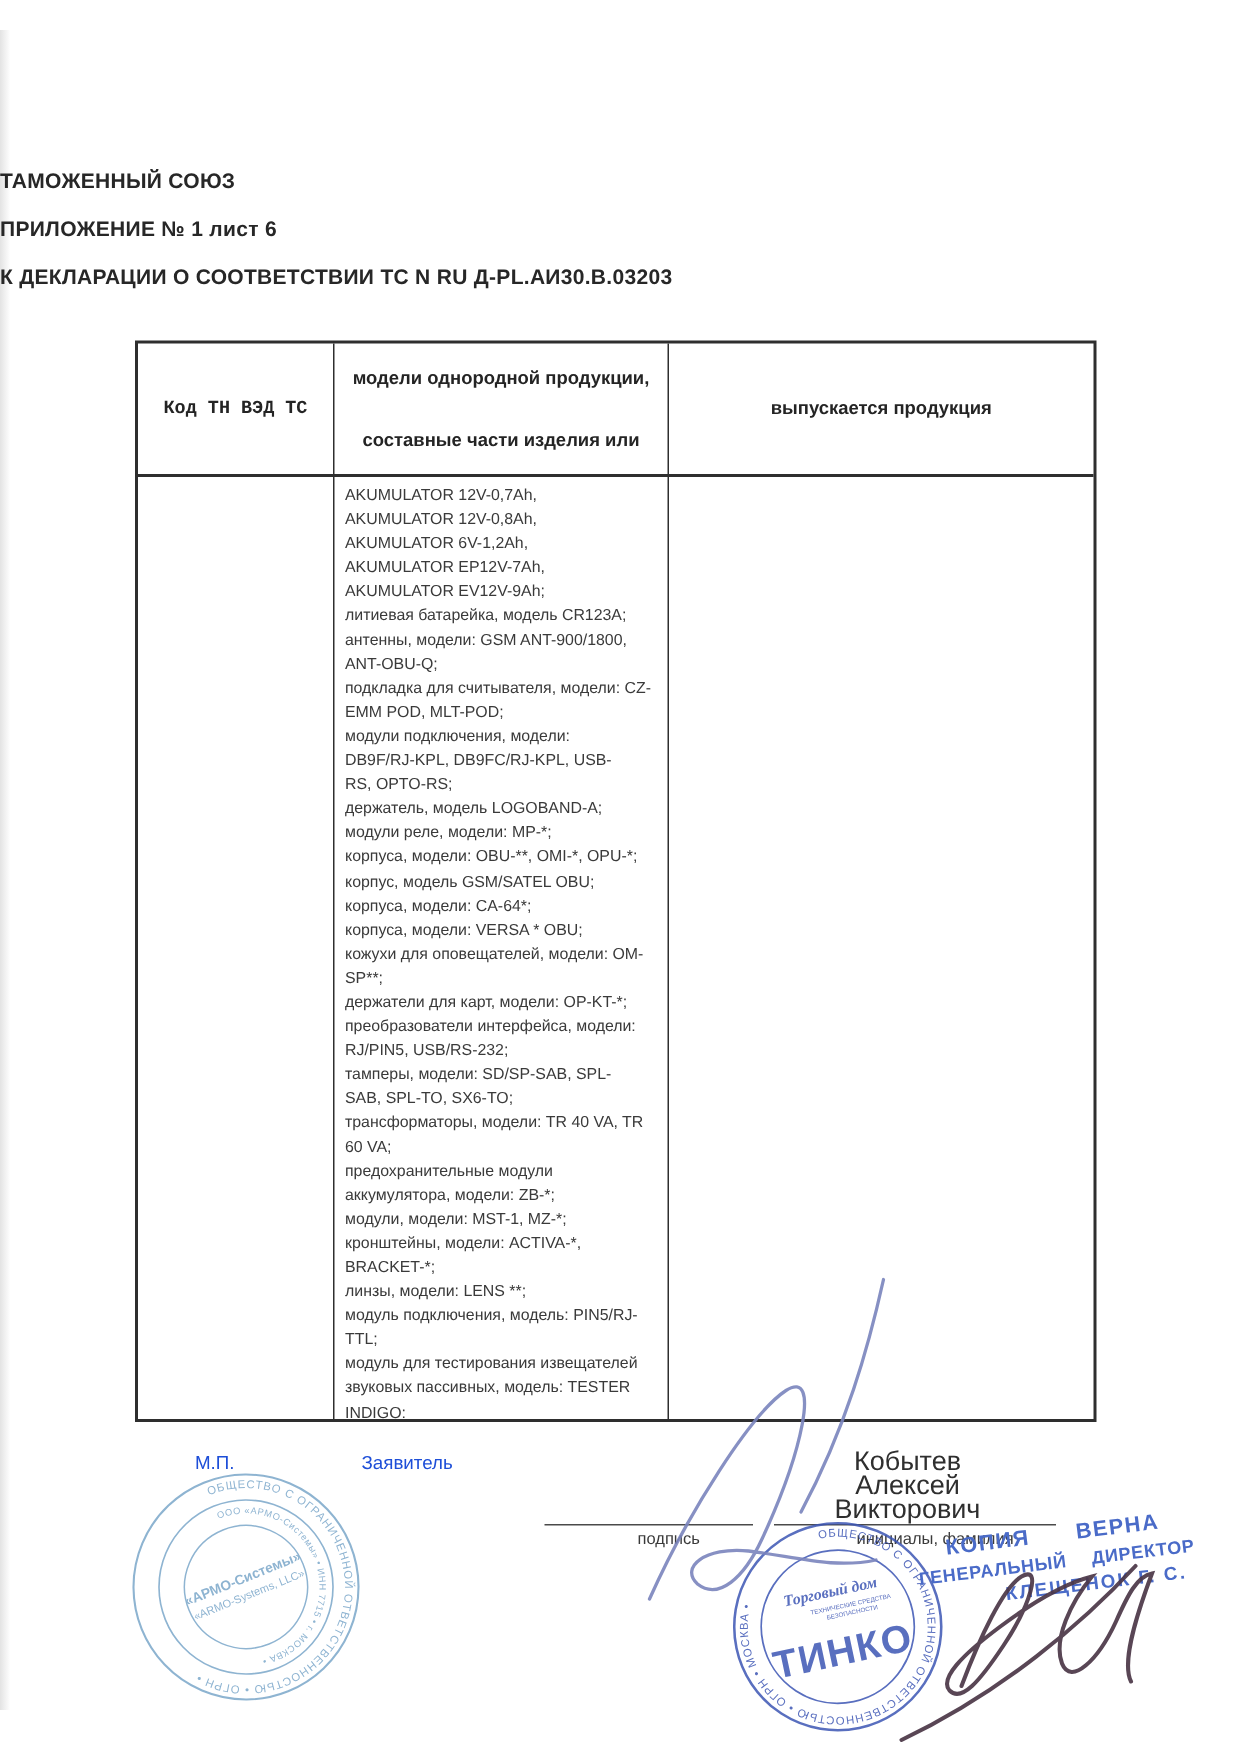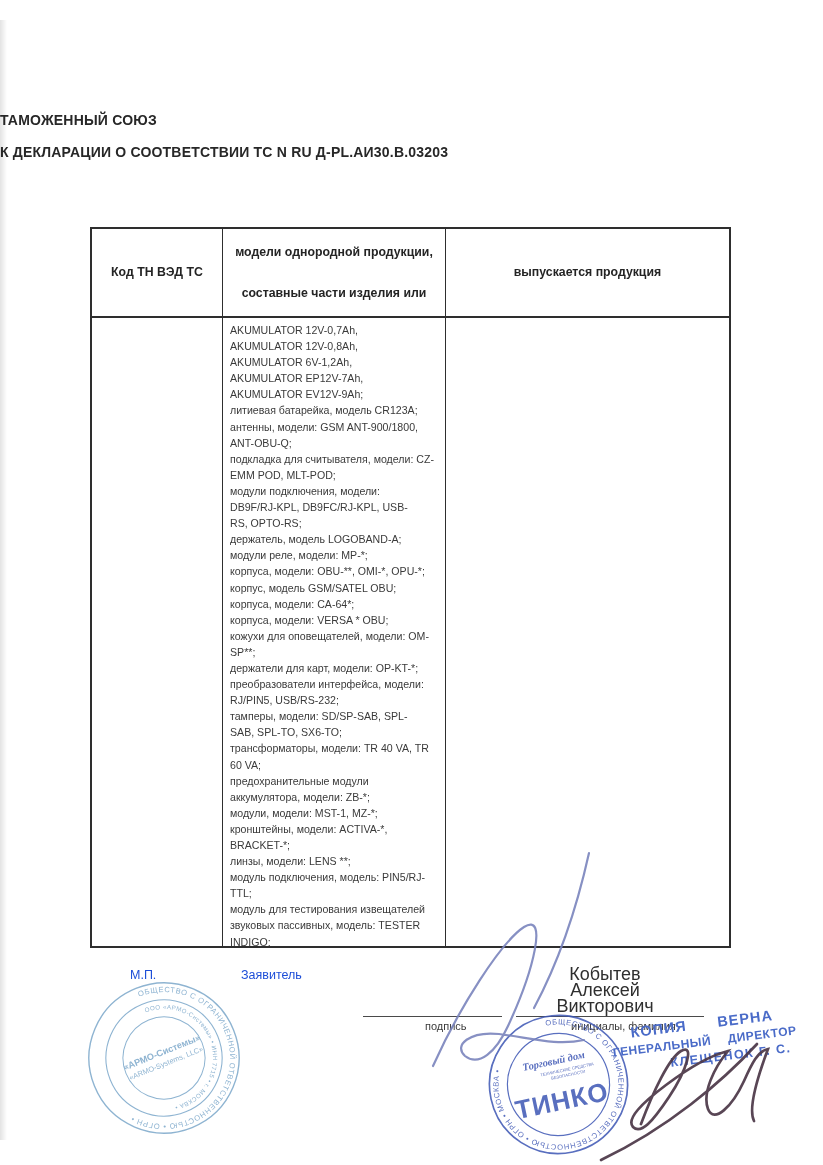--- a/index.html
+++ b/index.html
@@ -10,21 +10,21 @@
   
   .doc-title{position:absolute;left:0;top:104px;width:823px;text-align:left;}
   .doc-title .line{font-size:14px;font-weight:bold;line-height:32px;letter-spacing:.2px;color:#272727;}
   
   .tbl{position:absolute;left:90px;top:227px;width:641px;height:721px;
        border:2px solid #2e2e2e;box-sizing:border-box;}
   .tbl-row{display:flex;width:100%;box-sizing:border-box;}
   .tbl-head{height:89px;border-bottom:2px solid #2e2e2e;box-sizing:border-box;}
   .tbl-body{height:628px;}
   .cell{box-sizing:border-box;overflow:hidden;}
-  .c1{width:131px;border-right:1.5px solid #2e2e2e;}
+  .c1{width:131px;border-right:1.5px solid #2e2e2e;font-family:Liberation Mono, monospace;}
   .c2{width:223px;border-right:1.5px solid #2e2e2e;}
   .c3{width:283px;}
   .head-cell{display:flex;flex-direction:column;justify-content:center;align-items:center;text-align:center;gap:24px;}
   .head-cell .line{font-size:12.3px;font-weight:bold;line-height:17px;color:#242424;}
   .body-cell{padding:4px 0 0 7px;}
   .body-cell .line{font-size:10.6px;line-height:16.1px;white-space:nowrap;color:#3a3a3a;}
   
   .ft{position:absolute;font-size:12.5px;color:#1d4ed8;}
   .sig-line{position:absolute;border-top:1.3px solid #4a4a4a;height:0;}
   .sig-cap{position:absolute;font-size:11px;color:#3a3a3a;padding-left:20px;}
@@ -43,20 +43,21 @@
   .serifit{font-family:"Liberation Serif",serif;font-style:italic;}
 </style>
 </head>
 <body>
 
 <div class="page">
   <div class="scan-edge"></div>
 
   <div class="doc-title">
       <div class="line">ТАМОЖЕННЫЙ СОЮЗ</div>
+      <div class="line">ПРИЛОЖЕНИЕ № 1 лист 6</div>
       <div class="line">К ДЕКЛАРАЦИИ О СООТВЕТСТВИИ ТС N RU Д-PL.АИ30.В.03203</div>
     </div>
 
   <div class="tbl">
     <div class="tbl-row tbl-head">
       <div class="cell c1 head-cell">
           <div class="line">Код ТН ВЭД ТС</div>
         </div>
       <div class="cell c2 head-cell">
           <div class="line">Наименование, типы, марки,</div>

